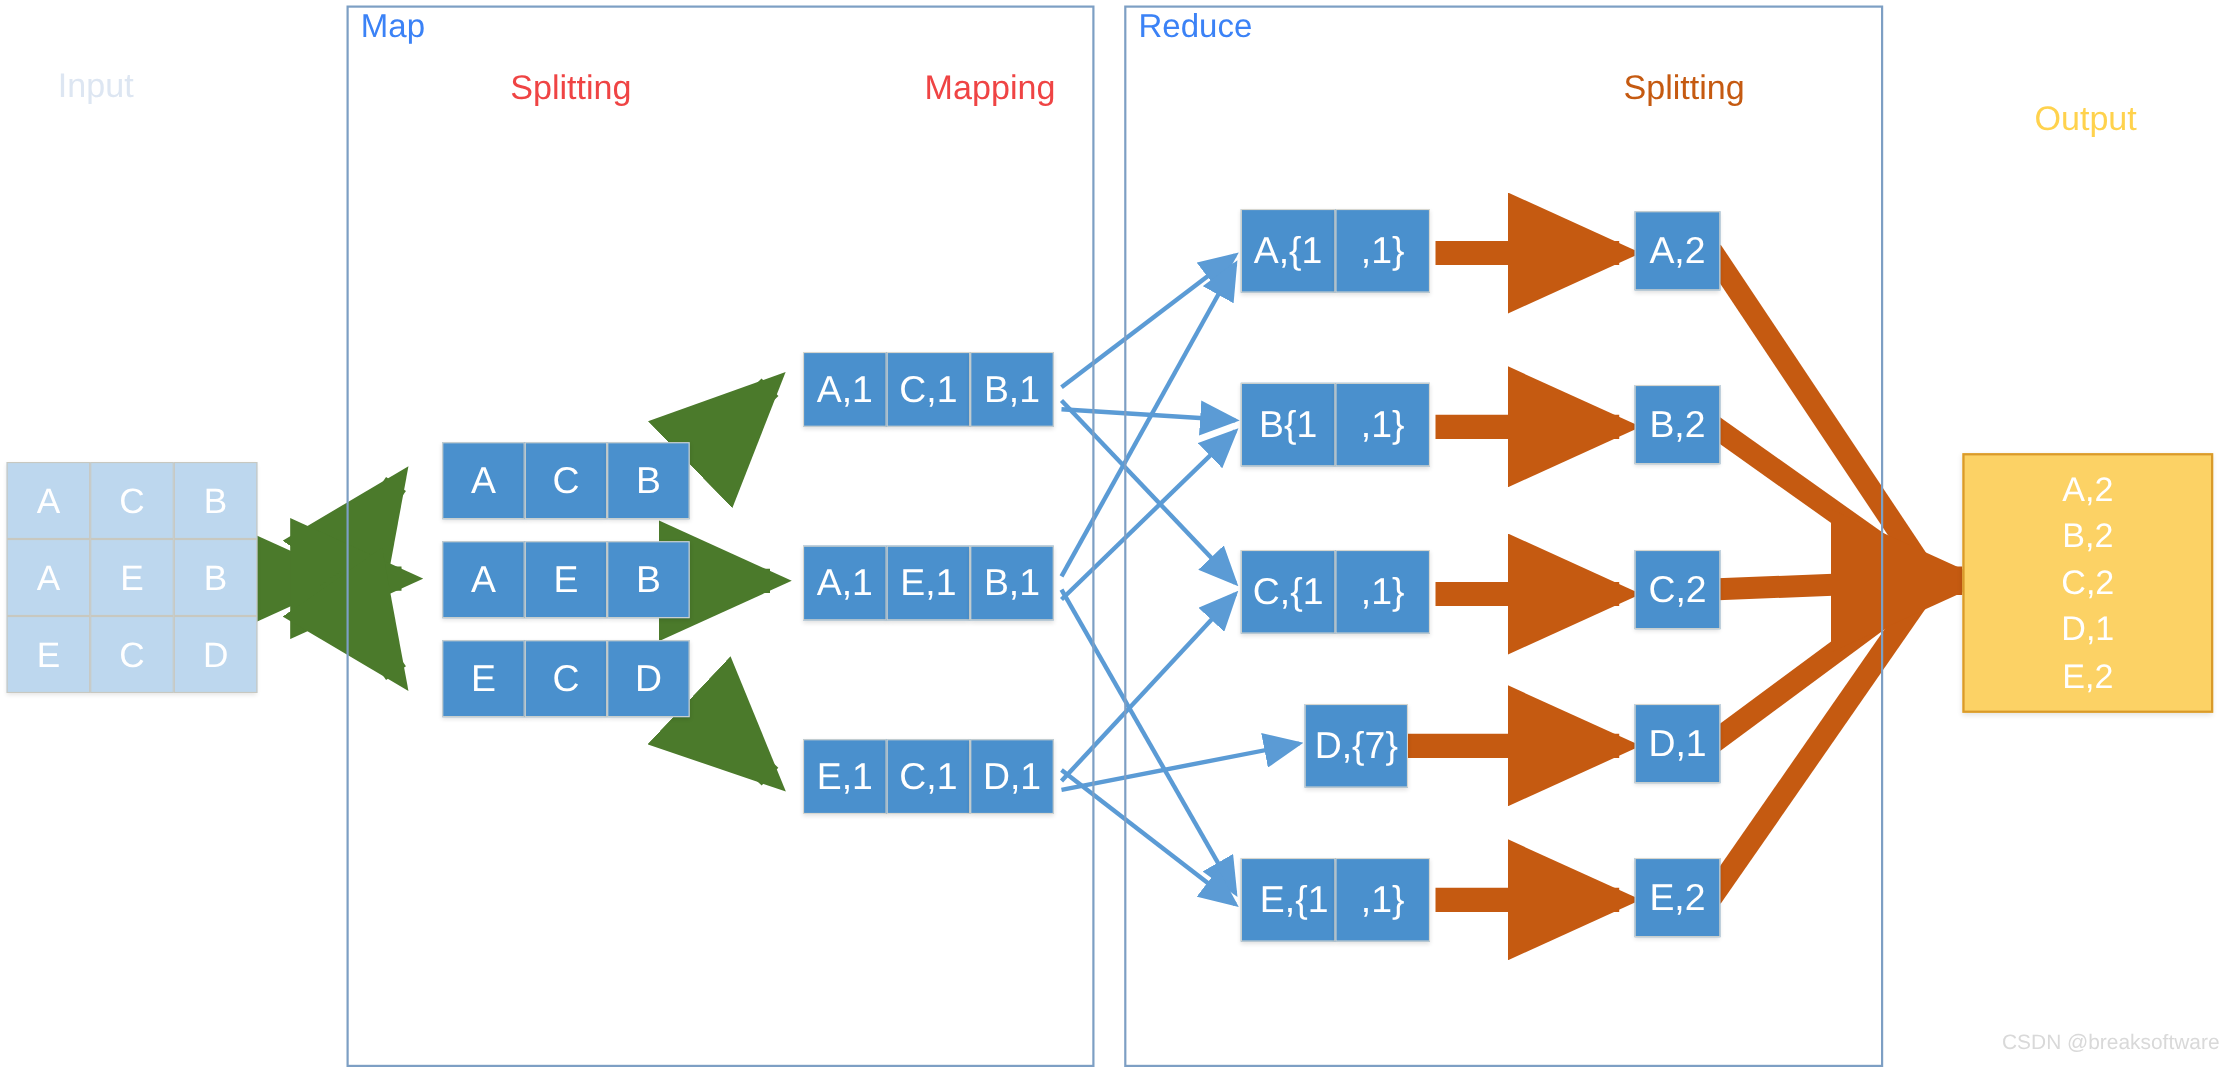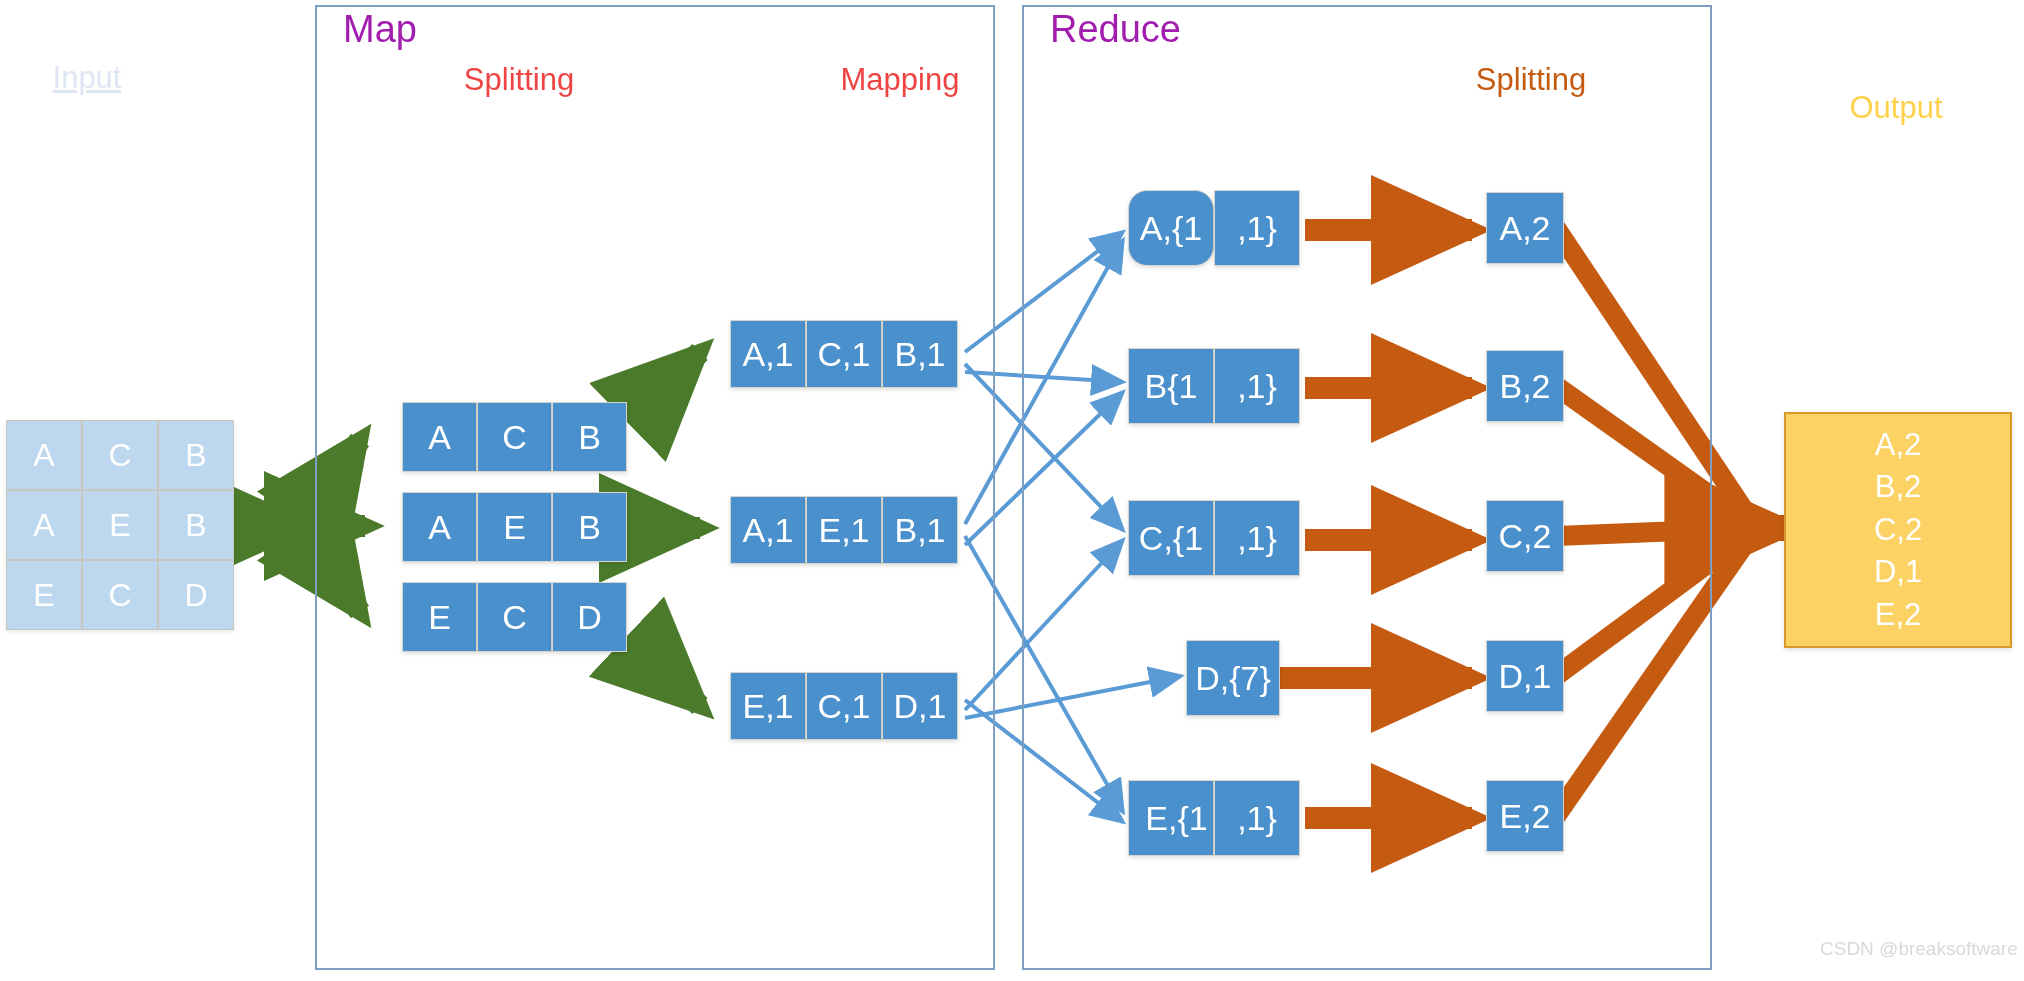--- a/index.html
+++ b/index.html
@@ -19,24 +19,23 @@
   }
   
   .panel {
     position: absolute;
     border: 2px solid #7d9fc4;
     box-sizing: border-box;
     background: transparent;
   }
   .panel-title {
     position: absolute;
-    font-size: 38px;
-    color: #a21caf;
+    font-size: 30px;
+    color: #3b82f6;
     white-space: nowrap;
-    margin-left: 15px;
   }
   
   .col-head {
     position: absolute;
     font-size: 31px;
     white-space: nowrap;
     text-align: center;
     transform: translateX(-50%);
   }
   .col-head.input   { color: #dde6f2; }
@@ -173,21 +172,21 @@
       <path d="M1716,528 L1784,528" stroke-width="26" marker-end="url(#ah-orange)"></path>
     </g>
   </svg>
 
   <div class="panel" style="left:315px; top:5px; width:680px; height:965px;"></div>
   <div class="panel-title" style="left:328px; top:8px;">Map</div>
 
   <div class="panel" style="left:1022px; top:5px; width:690px; height:965px;"></div>
   <div class="panel-title" style="left:1035px; top:8px;">Reduce</div>
 
-  <div class="col-head input" style="left:87px;  top:60px;text-decoration:underline;">Input</div>
+  <div class="col-head input" style="left:87px;  top:60px;">Input</div>
   <div class="col-head green" style="left:519px; top:62px;">Splitting</div>
   <div class="col-head green" style="left:900px; top:62px;">Mapping</div>
   <div class="col-head orange" style="left:1531px;top:62px;">Splitting</div>
   <div class="col-head yellow" style="left:1896px;top:62px;margin-top:28px;">Output</div>
 
   <div class="grid-input" style="left:6px; top:420px; width:228px; height:210px;">
     <div class="cell">A</div>
     <div class="cell">C</div>
     <div class="cell">B</div>
     <div class="cell">A</div>
@@ -224,21 +223,21 @@
     <div class="cell blue" style="width:76px;height:68px;">E,1</div>
     <div class="cell blue" style="width:76px;height:68px;">B,1</div>
   </div>
   <div class="cellrow" style="left:730px; top:672px;">
     <div class="cell blue" style="width:76px;height:68px;">E,1</div>
     <div class="cell blue" style="width:76px;height:68px;">C,1</div>
     <div class="cell blue" style="width:76px;height:68px;">D,1</div>
   </div>
 
   <div class="cellrow" style="left:1128px; top:190px;">
-    <div class="cell blue" style="width:86px;height:76px;border-radius:19px;">A,{1</div>
+    <div class="cell blue" style="width:86px;height:76px;">A,{1</div>
     <div class="cell blue" style="width:86px;height:76px;">,1}</div>
   </div>
   <div class="cellrow" style="left:1128px; top:348px;align-items:flex-end;">
     <div class="cell blue" style="width:86px;height:76px;">B{1</div>
     <div class="cell blue" style="width:86px;height:76px;">,1}</div>
   </div>
   <div class="cellrow" style="left:1128px; top:500px;">
     <div class="cell blue" style="width:86px;height:76px;">C,{1</div>
     <div class="cell blue" style="width:86px;height:76px;">,1}</div>
   </div>

